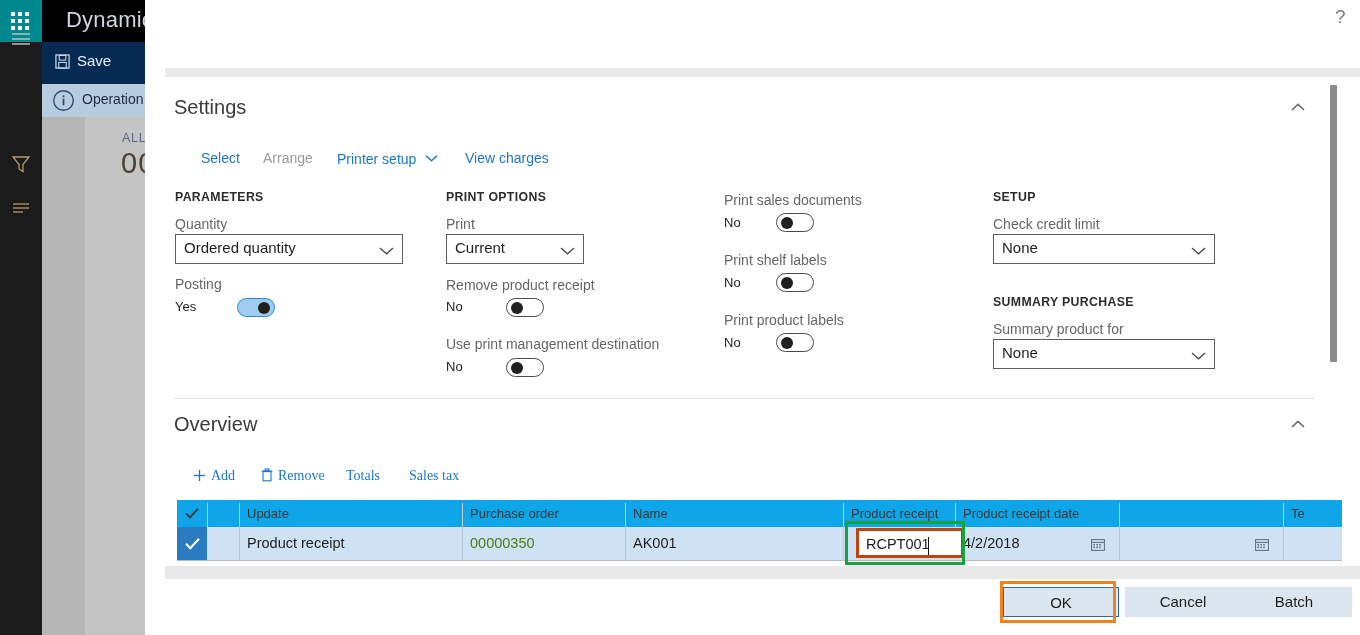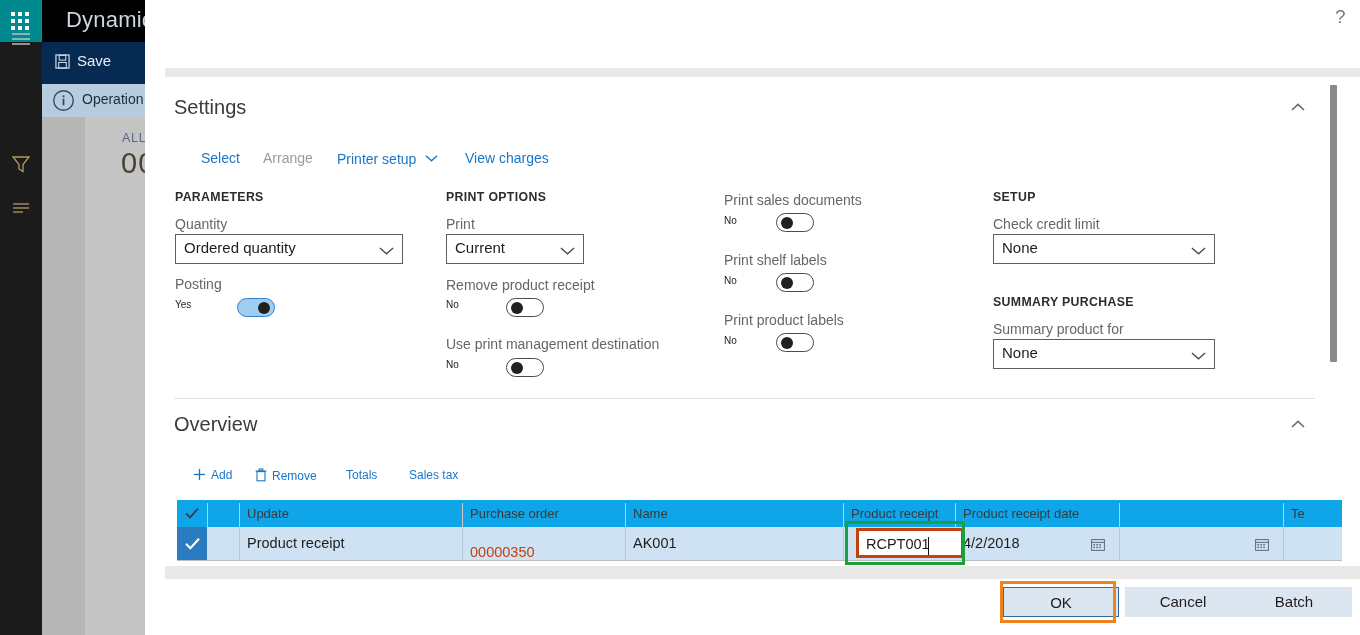--- a/index.html
+++ b/index.html
@@ -66,45 +66,45 @@
   .chev{position:absolute;width:22px;height:22px;cursor:pointer;}
   .chev svg{display:block;}
   .sect-rule{position:absolute;height:1px;background:#e2e2e2;}
 
   .ml{position:absolute;font-size:14px;color:#1976c8;cursor:pointer;}
   .ml.dis{color:#9b9b9b;cursor:default;}
   .ml .cv{display:inline-block;margin-left:5px;vertical-align:1px;}
 
   .grp{position:absolute;font-size:12.3px;font-weight:bold;color:#2c2c2c;letter-spacing:.35px;}
   .flbl{position:absolute;font-size:14px;color:#666666;}
-  .fval{position:absolute;font-size:10px;color:#1d1d1d;}
+  .fval{position:absolute;font-size:13px;color:#1d1d1d;}
 
   .sel{position:absolute;height:30px;border:1px solid #5e5e5e;background:#ffffff;box-sizing:border-box;cursor:pointer;}
   .sel span.tx{position:absolute;left:8px;top:4px;font-size:15px;color:#1d1d1d;}
   .sel .cv{position:absolute;right:8px;top:7px;}
 
   .tog{position:absolute;width:38px;height:19px;border-radius:10px;box-sizing:border-box;cursor:pointer;}
   .tog.off{border:1px solid #4a4a4a;background:#ffffff;}
   .tog.on{border:1px solid #2f84d4;background:#9fcdf0;}
   .tog .knob{position:absolute;top:3px;width:12px;height:12px;border-radius:50%;background:#202020;}
   .tog.off .knob{left:4px;}
   .tog.on .knob{right:4px;}
 
   
-  .ov-tb{position:absolute;font-size:12px;color:#1976c8;cursor:pointer;}
+  .ov-tb{position:absolute;font-size:14px;color:#1976c8;cursor:pointer;font-family:Liberation Serif, serif;}
   .ov-tb .gl{display:inline-block;margin-right:5px;vertical-align:-2px;}
 
   .grid{position:absolute;left:32px;top:500px;width:1165px;height:62px;}
   .grid .hrow{position:absolute;left:0;top:0;width:1165px;height:27px;background:#0ea5e9;border-bottom:1px solid #c6c6c6;}
   .grid .drow{position:absolute;left:0;top:27px;width:1165px;height:33px;background:#cfe2f3;border-bottom:1px solid #bdbdbd;}
   .grid .chkcell{position:absolute;left:0;top:0;width:30px;height:33px;background:#2a7bc0;}
   .grid .chkcell svg{position:absolute;left:7px;top:9px;}
   .grid .hchk{position:absolute;left:7px;top:5px;}
   .cell{position:absolute;top:0;height:33px;font-size:14.5px;color:#1d1d1d;line-height:33px;overflow:hidden;white-space:nowrap;}
-  .cell.lnk{color:#c2410c;cursor:pointer;margin-top:9px;}
+  .cell.lnk{color:#4d7c0f;cursor:pointer;}
   .hcell{position:absolute;top:0;height:27px;font-size:13px;color:#3a3a3a;line-height:27px;overflow:hidden;white-space:nowrap;}
   .vdiv{position:absolute;top:3px;width:1px;height:24px;background:#c9c9c9;}
   .vdivd{position:absolute;top:0;width:1px;height:33px;background:#b6c9da;}
 
   .cellinput{position:absolute;box-sizing:border-box;border:3px solid #c2410c;background:#ffffff;}
   .cellinput .tv{position:absolute;left:7px;top:5px;font-size:14.5px;color:#1d1d1d;}
   .caret{position:absolute;width:1px;background:#111;}
 
   .calico{position:absolute;width:14px;height:13px;}
 
@@ -335,21 +335,21 @@
   <div class="ov-tb" style="left:48px;top:468px">
     <span class="gl">
       <svg width="13" height="13" viewBox="0 0 14 14">
           <g stroke="#1976c8" stroke-width="1.4">
             <line x1="7" y1="1" x2="7" y2="13"></line>
             <line x1="1" y1="7" x2="13" y2="7"></line>
           </g>
         </svg>
     </span><span>Add</span>
   </div>
-  <div class="ov-tb" style="left:110px;top:468px">
+  <div class="ov-tb" style="left:116px;top:468px">
     <span class="gl">
       <svg width="12" height="14" viewBox="0 0 12 14">
         <g stroke="#1976c8" stroke-width="1.1" fill="none">
           <rect x="2" y="3.6" width="8" height="9.2"></rect>
             <line x1="0.6" y1="3" x2="11.4" y2="3"></line>
             <rect x="4.2" y="1" width="3.6" height="2"></rect>
         </g>
       </svg>
     </span><span>Remove</span>
   </div>

